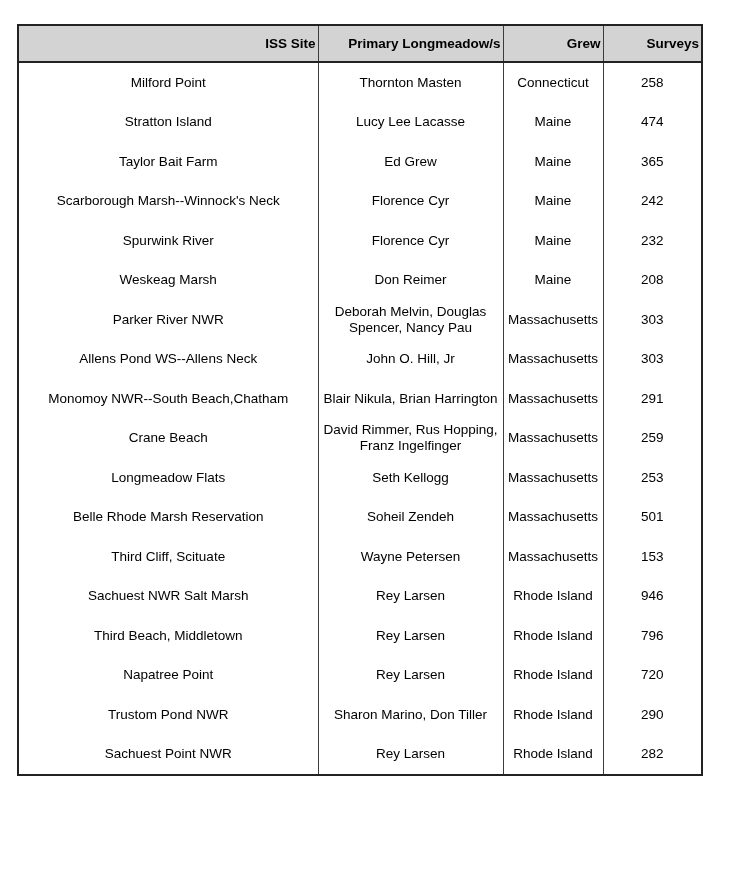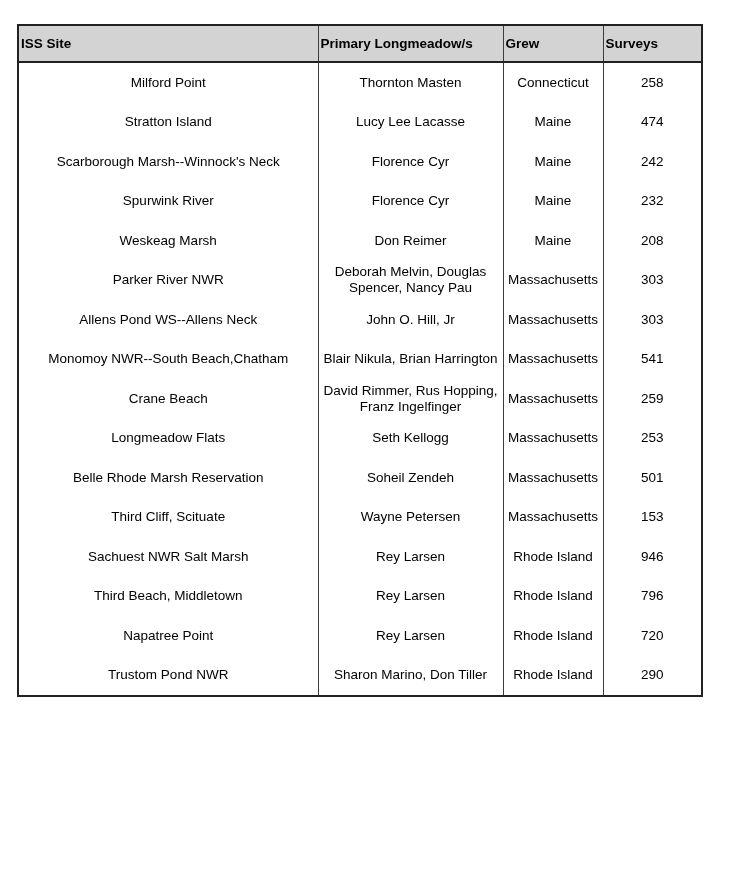--- a/index.html
+++ b/index.html
@@ -29,21 +29,21 @@
   col.c-state   { width: 100px; }
   col.c-surveys { width: 99px;  }
   th {
     background: var(--header-bg, #d3d3d3);
     border-bottom: 2px solid var(--border-dark, #222222);
     border-left: 1px solid var(--grid-line, #3c3c3c);
     font-weight: bold;
     font-size: 13.5px;
     line-height: 16px;
     height: 35px;
-    text-align: left;
+    text-align: right;
     vertical-align: middle;
     padding: 0 2px;
   }
   th:first-child { border-left: none; }
   td {
     border-left: 1px solid var(--grid-line, #3c3c3c);
     font-size: 13.5px;
     line-height: 16px;
     height: 39.5px;
     text-align: center;
@@ -78,20 +78,26 @@
     <td>Connecticut</td>
     <td>258</td>
   </tr>
       <tr>
     <td>Stratton Island</td>
     <td>Lucy Lee Lacasse</td>
     <td>Maine</td>
     <td>474</td>
   </tr>
       <tr>
+    <td>Taylor Bait Farm</td>
+    <td>Ed Grew</td>
+    <td>Maine</td>
+    <td>365</td>
+  </tr>
+      <tr>
     <td>Scarborough Marsh--Winnock's Neck</td>
     <td>Florence Cyr</td>
     <td>Maine</td>
     <td>242</td>
   </tr>
       <tr>
     <td>Spurwink River</td>
     <td>Florence Cyr</td>
     <td>Maine</td>
     <td>232</td>
@@ -111,21 +117,21 @@
       <tr>
     <td>Allens Pond WS--Allens Neck</td>
     <td>John O. Hill, Jr</td>
     <td>Massachusetts</td>
     <td>303</td>
   </tr>
       <tr>
     <td>Monomoy NWR--South Beach,Chatham</td>
     <td>Blair Nikula, Brian Harrington</td>
     <td>Massachusetts</td>
-    <td>541</td>
+    <td>291</td>
   </tr>
       <tr>
     <td>Crane Beach</td>
     <td>David Rimmer, Rus Hopping, Franz Ingelfinger</td>
     <td>Massachusetts</td>
     <td>259</td>
   </tr>
       <tr>
     <td>Longmeadow Flats</td>
     <td>Seth Kellogg</td>
@@ -161,14 +167,20 @@
     <td>Rey Larsen</td>
     <td>Rhode Island</td>
     <td>720</td>
   </tr>
       <tr>
     <td>Trustom Pond NWR</td>
     <td>Sharon Marino, Don Tiller</td>
     <td>Rhode Island</td>
     <td>290</td>
   </tr>
+      <tr>
+    <td>Sachuest Point NWR</td>
+    <td>Rey Larsen</td>
+    <td>Rhode Island</td>
+    <td>282</td>
+  </tr>
     </tbody>
 </table>
 
 </body></html>

